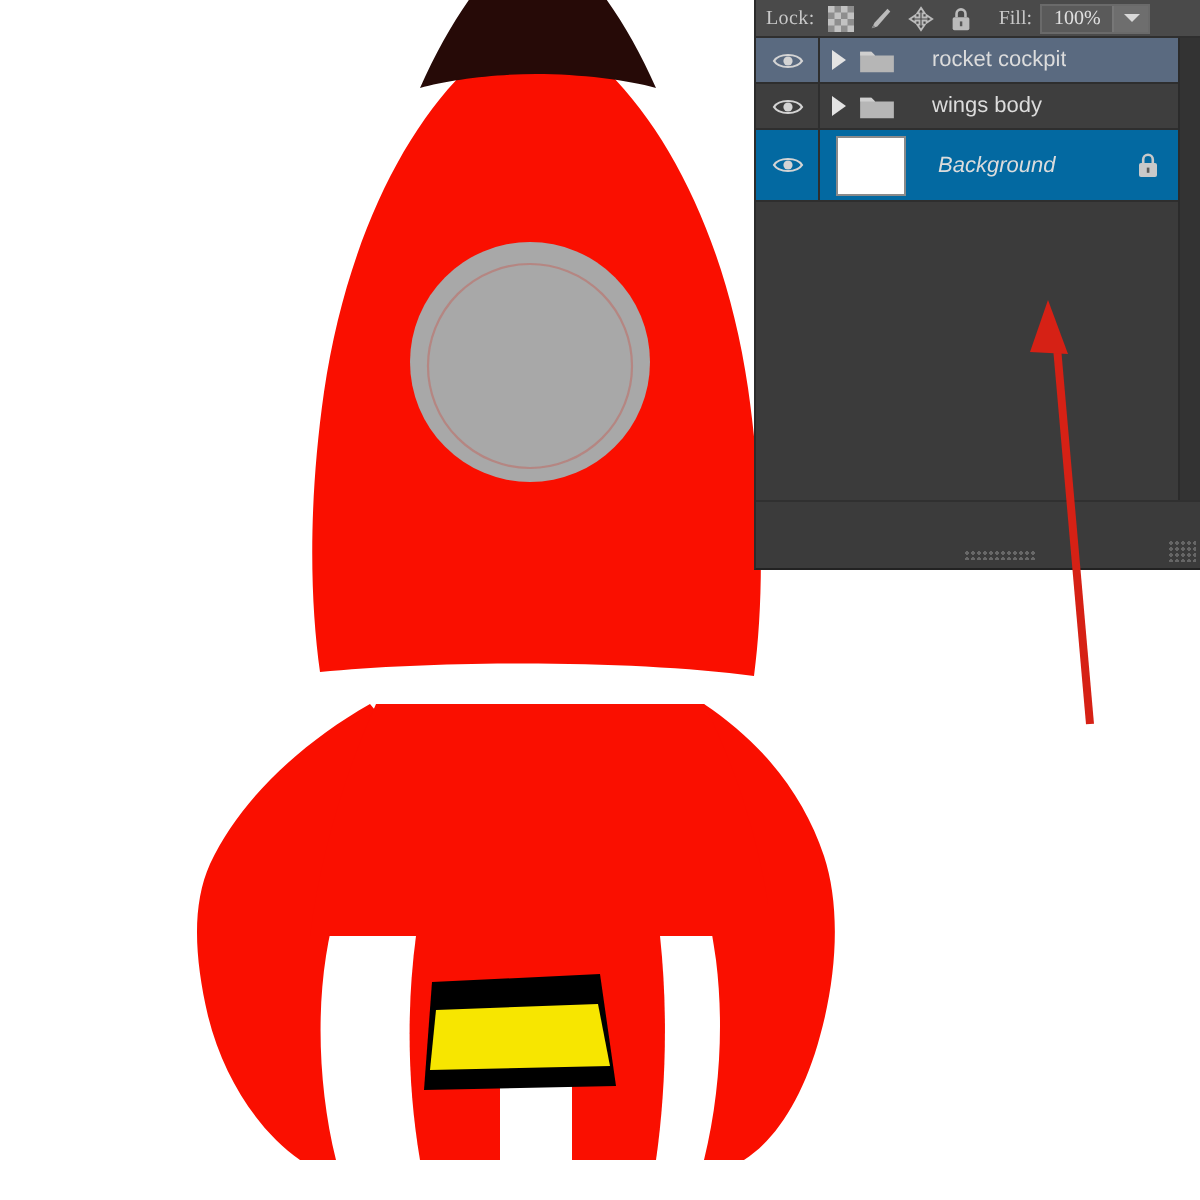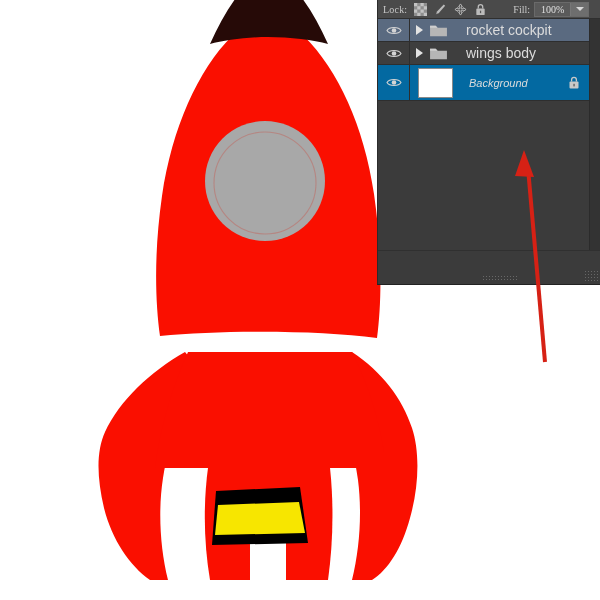--- a/index.html
+++ b/index.html
@@ -23,21 +23,21 @@
     position:absolute;left:0;top:0;width:223px;height:19px;
     background:#4a4a4a;display:flex;align-items:center;
     border-bottom:1px solid #2f2f2f;box-sizing:border-box;font-family:Liberation Serif, serif;
   }
   .lock-label{
     color:#c8c8c8;font-size:10px;margin-left:5px;letter-spacing:.2px;
     white-space:nowrap;
   }
   .lock-icons{display:flex;align-items:center;gap:7px;margin-left:7px;}
   .lock-ic{width:13px;height:13px;display:block;opacity:.85;}
-  .fill-label{color:#c8c8c8;font-size:10px;margin-left:26px;white-space:nowrap;}
+  .fill-label{color:#c8c8c8;font-size:10px;margin-left:12px;white-space:nowrap;}
   .fill-box{
     margin-left:4px;height:15px;background:#5a5a5a;border:1px solid #6a6a6a;
     display:flex;align-items:center;box-sizing:border-box;
   }
   .fill-val{color:#e0e0e0;font-size:10px;padding:0 6px;white-space:nowrap;}
   .fill-arrow{
     width:17px;height:13px;background:#6e6e6e;border-left:1px solid #777;
     display:flex;align-items:center;justify-content:center;
   }
   .fill-arrow i{
@@ -58,21 +58,21 @@
   }
   .eye{width:16px;height:11px;display:block;}
   .tri{
     width:0;height:0;border-top:5px solid transparent;border-bottom:5px solid transparent;
     border-left:7px solid #e3e3e3;margin-left:6px;flex:none;
   }
   .folder{
     width:19px;height:15px;margin-left:6px;flex:none;display:block;
   }
   .layer-name{
-    color:#dcdcdc;font-size:14px;margin-left:10px;white-space:nowrap;overflow:hidden;padding-left:8px;
+    color:#dcdcdc;font-size:11px;margin-left:10px;white-space:nowrap;overflow:hidden;padding-left:8px;
   }
   .bg-thumb{
     width:35px;height:30px;background:#ffffff;margin-left:8px;flex:none;
     border:1px solid #8a8a8a;box-sizing:border-box;
   }
   .bg-name{
     color:#dcdcdc;font-size:11px;font-style:italic;margin-left:16px;white-space:nowrap;
   }
   .bg-lock{margin-left:auto;margin-right:10px;width:12px;height:14px;display:block;}
 

